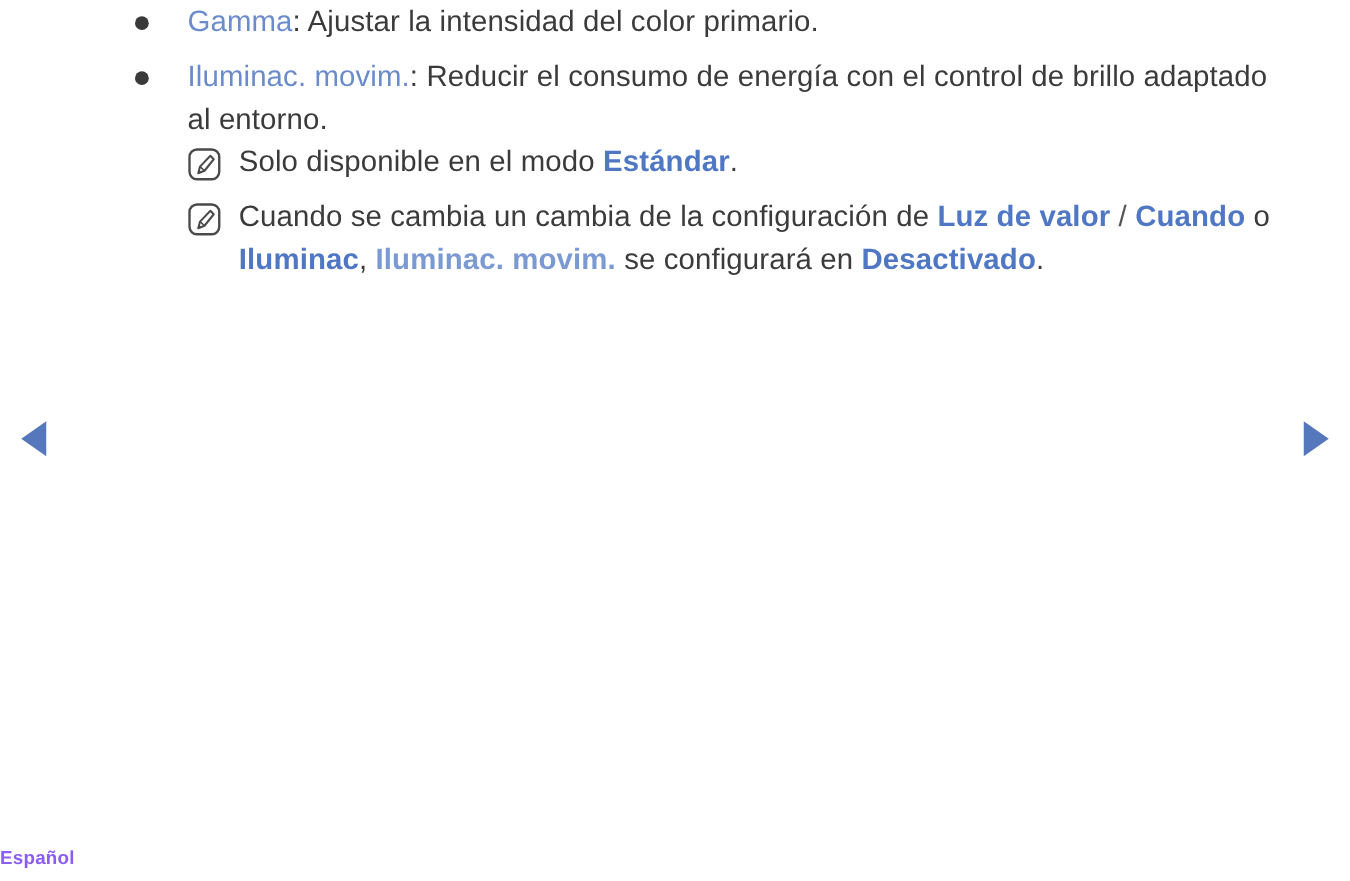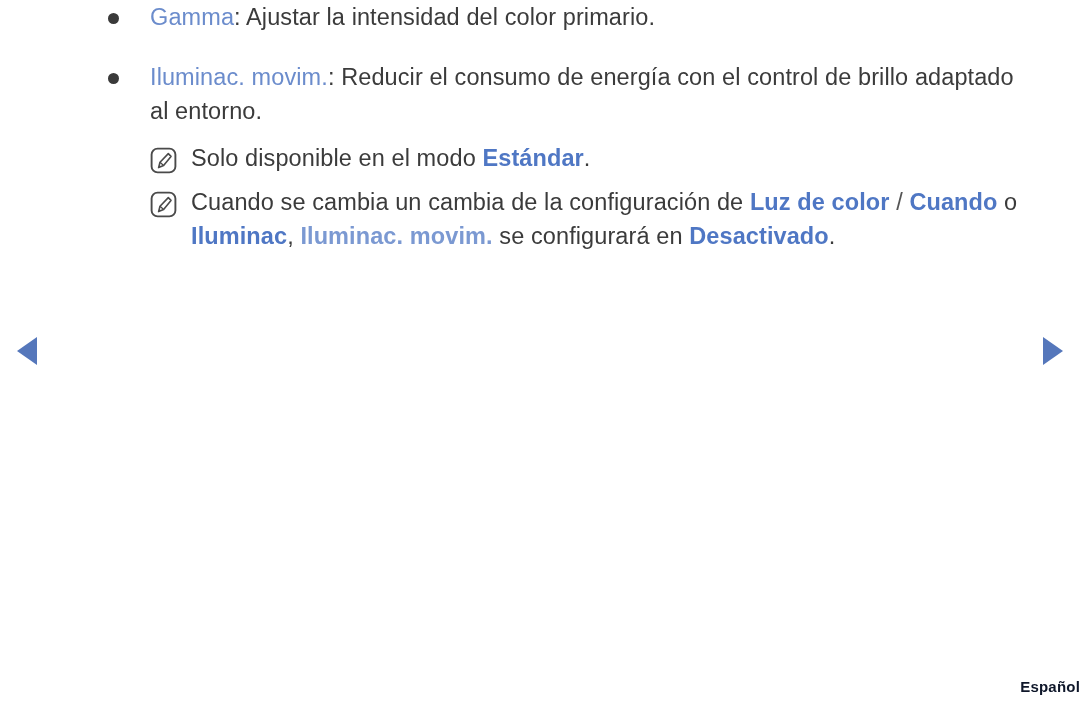--- a/index.html
+++ b/index.html
@@ -30,21 +30,21 @@
     top: 0;
     width: 1072px;
   }
 
   .bullet-row {
     display: flex;
     align-items: flex-start;
     padding-left: 108px;
     padding-right: 40px;
   }
-  .bullet-row + .bullet-row { margin-top: 26px; }
+  .bullet-row + .bullet-row { margin-top: 10px; }
 
   .bullet-dot {
     flex: 0 0 auto;
     width: 11px;
     height: 11px;
     border-radius: 50%;
     background: #3a3a3a;
     margin-top: 13px;
     margin-right: 31px;
   }
@@ -68,21 +68,20 @@
   .term-plain {
     color: #7b99d2;
     font-weight: bold;
   }
   .sep {
     color: #555;
   }
 
   
   .notes {
-    margin-top: 13px;
     padding-left: 150px;
     padding-right: 40px;
   }
   .note-row {
     display: flex;
     align-items: flex-start;
   }
   .note-row + .note-row { margin-top: 10px; }
 
   .note-icon {
@@ -113,24 +112,24 @@
   .nav-prev { left: 16px; }
   .nav-next { right: 16px; }
   .nav-arrow svg { display: block; }
 
   
   .footer {
     position: absolute;
     left: 0;
     right: 0;
     top: 678px;
-    text-align: right;
+    text-align: left;
     font-size: 15px;
     font-weight: bold;
-    color: #0f172a;
+    color: #8b5cf6;
     letter-spacing: 0.2px;
   }
 </style>
 </head>
 <body>
 
 <div class="page">
 
   <div class="content">
 
@@ -167,21 +166,21 @@
       <div class="note-row">
         <span class="note-icon">
           <svg width="27" height="27" viewBox="0 0 27 27" xmlns="http://www.w3.org/2000/svg">
             <rect x="1.6" y="1.6" width="23.8" height="23.8" rx="6" ry="6" fill="none" stroke="#4a4a4a" stroke-width="1.9"></rect>
             <path d="M18.3 6.6 L10.0 15.3 L8.6 20.6 L13.6 18.6 L21.0 9.4 Z" fill="none" stroke="#4a4a4a" stroke-width="1.6" stroke-linejoin="round"></path>
             <path d="M10.0 15.3 L13.6 18.6" fill="none" stroke="#4a4a4a" stroke-width="1.3"></path>
             <path d="M8.6 20.6 L11.0 19.6 L9.4 18.0 Z" fill="#4a4a4a"></path>
           </svg>
         </span>
         <div class="note-text">
-          <span>Cuando se cambia un cambia de la configuración de </span><span class="term-bold">Luz de color</span><span class="sep"> / </span><span class="term-bold">Cuando</span><span> o </span><span class="term-bold">Iluminac</span><span>, </span><span class="term-plain">Iluminac. movim.</span><span> se configurará en </span><span class="term-bold">Desactivado</span><span>.</span>
+          <span>Cuando se cambia un cambia de la configuración de </span><span class="term-bold">Luz de valor</span><span class="sep"> / </span><span class="term-bold">Cuando</span><span> o </span><span class="term-bold">Iluminac</span><span>, </span><span class="term-plain">Iluminac. movim.</span><span> se configurará en </span><span class="term-bold">Desactivado</span><span>.</span>
         </div>
       </div>
 
     </div>
   </div>
 
   <div class="nav-arrow nav-prev">
     <span>
       <svg width="22" height="30" viewBox="0 0 22 30" xmlns="http://www.w3.org/2000/svg">
         <polygon points="21,1 21,29 1,15" fill="#5577bb"></polygon>

